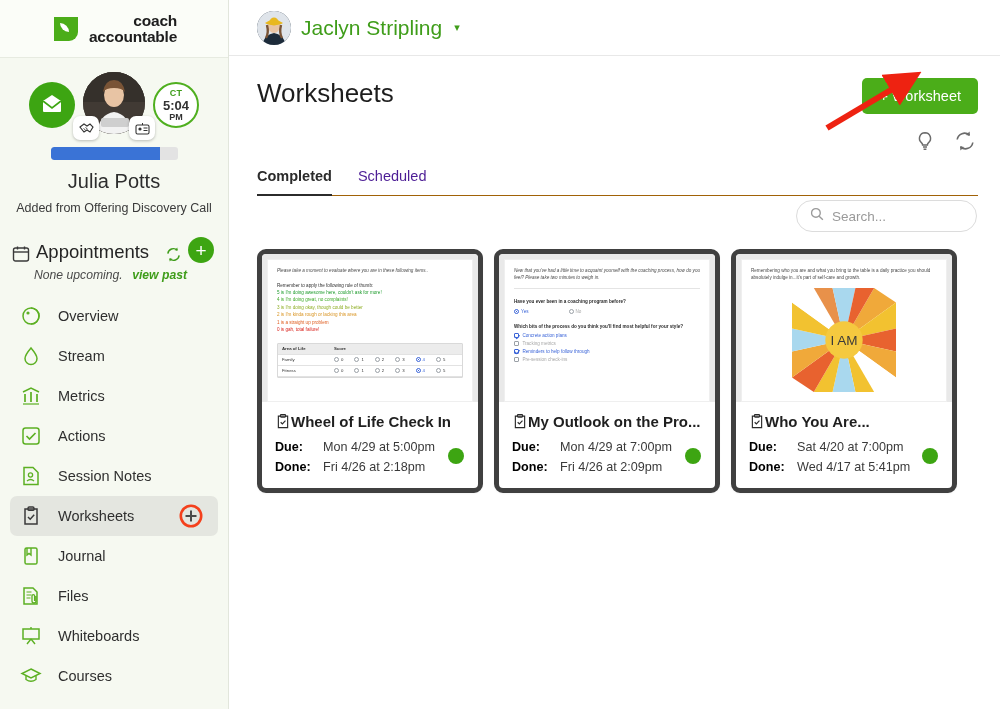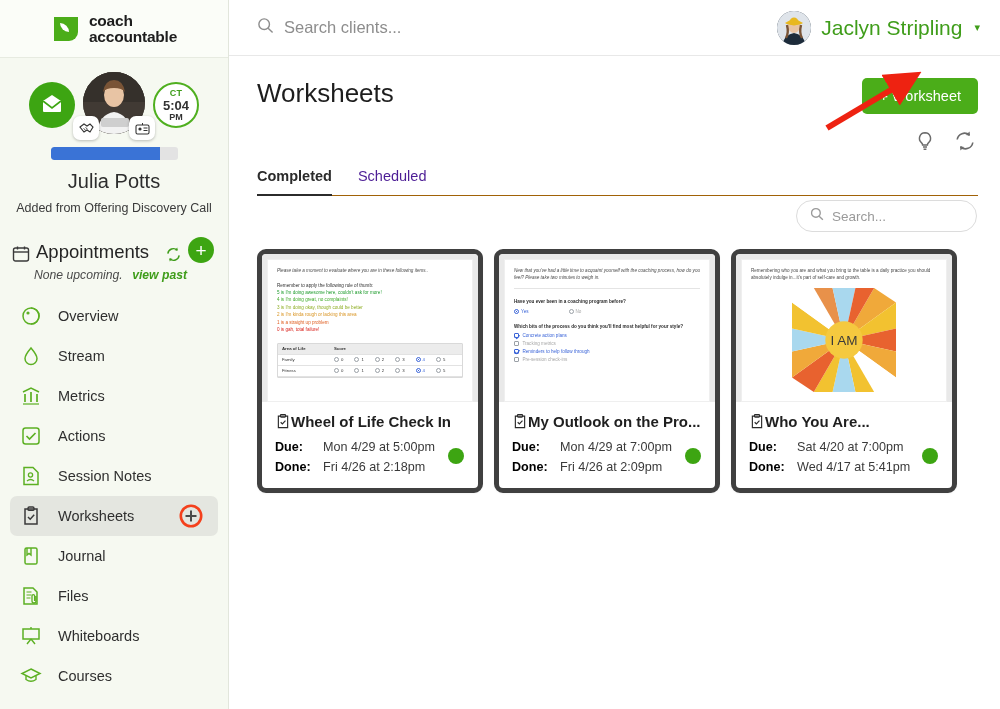--- a/index.html
+++ b/index.html
@@ -21,21 +21,21 @@
     position: relative;
   }
   .brand {
     height: 58px;
     display: flex; align-items: center; justify-content: center;
     gap: 8px;
     border-bottom: 1px solid #e7ebe1;
     background: #fbfdf8;
   }
   .brand-mark { width: 30px; height: 30px; flex: 0 0 30px; }
-  .brand-text { font-size: 15.5px; font-weight: bold; line-height: 1.02; color: #1d1d1d; letter-spacing: -0.2px; }
+  .brand-text { font-size: 15.5px; font-weight: bold; line-height: 1.02; color: #1d1d1d; letter-spacing: -0.2px; text-align: right; }
 
   .profile { padding: 14px 0 0 0; text-align: center; }
   .profile-row {
     display: flex; align-items: center; justify-content: center;
     gap: 4px; position: relative; height: 66px;
   }
   .mail-btn {
     width: 46px; height: 46px; border-radius: 50%;
     background: #3da512;
     display: flex; align-items: center; justify-content: center;
@@ -426,29 +426,20 @@
           </svg>
         </span>
         <span class="nav-label">Courses</span>
       </div>
     </nav>
   </aside>
 
   <section class="main">
 
     <header class="topbar">
-      <div class="search-clients">
-        <span>
-          <svg width="17" height="17" viewBox="0 0 18 18">
-            <circle cx="7.6" cy="7.6" r="5.6" fill="none" stroke="#8d8d8d" stroke-width="1.5"></circle>
-            <path d="M11.8 11.8 L16.5 16.5" stroke="#8d8d8d" stroke-width="1.5"></path>
-          </svg>
-        </span>
-        <input class="search-clients-input" type="text" placeholder="Search clients..." style="">
-      </div>
 
       <div class="user-area">
         <div class="user-av">
           <svg width="34" height="34" viewBox="0 0 34 34">
             <rect width="34" height="34" fill="#dfe4ea"></rect>
             <path d="M5 34 q3-11 12-12 q9 1 12 12 Z" fill="#1c2b3a"></path>
             <ellipse cx="17" cy="15" rx="6" ry="7" fill="#e8c4a4"></ellipse>
             <path d="M8 12 q9-7 18 0 q-3 2 -9 2 q-6 0 -9 -2Z" fill="#e8b820"></path>
             <ellipse cx="17" cy="10.5" rx="4.3" ry="4" fill="#e8b820"></ellipse>
             <path d="M10 14 q2 8 -1 13 M24 14 q-2 8 1 13" stroke="#7a5436" stroke-width="2.4" fill="none"></path>

